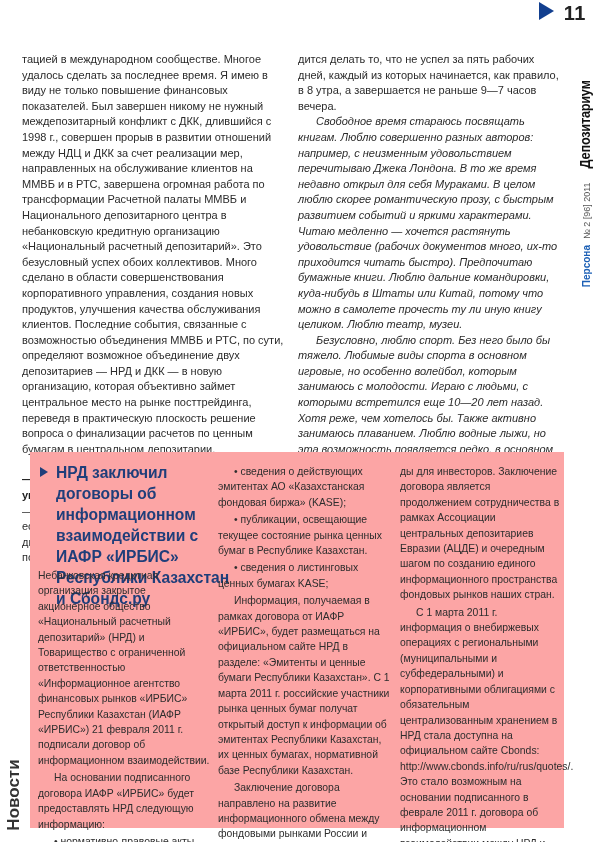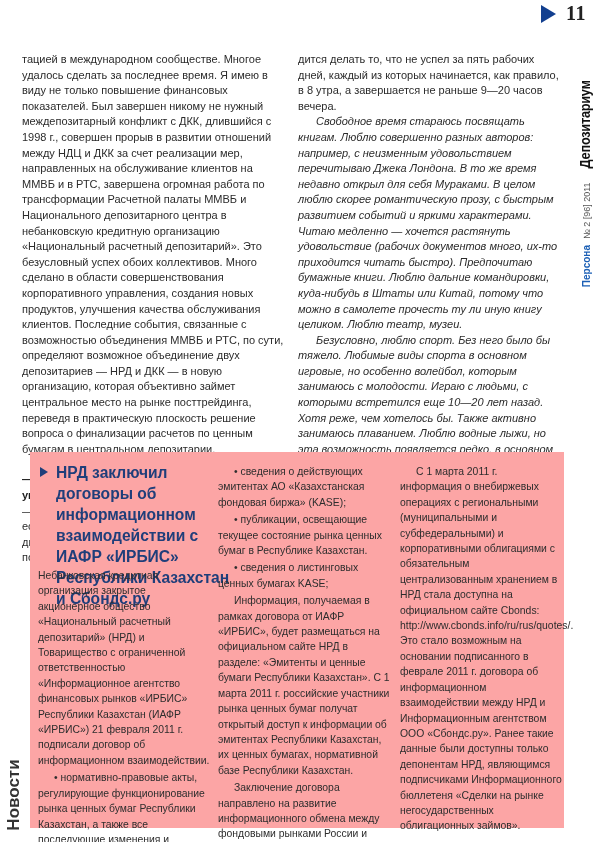--- a/index.html
+++ b/index.html
@@ -3,21 +3,21 @@
 <meta charset="utf-8">
 <style>
   html, body { margin: 0; padding: 0; }
   body {
     width: 600px; height: 842px; position: relative; overflow: hidden;
     background: #ffffff; color: #2a2a2a;
     font-family: "Liberation Sans", sans-serif;
   }
   .pagenum {
     position: absolute; top: 2px; right: 14px;
-    display: flex; align-items: center; gap: 10px; font-family: Liberation Serif, serif;
+    display: flex; align-items: flex-start; gap: 10px;
   }
   .pagenum .tri {
     width: 0; height: 0;
     border-top: 9px solid transparent; border-bottom: 9px solid transparent;
     border-left: 15px solid #123f8f;
   }
   .pagenum .num { font-size: 20px; font-weight: bold; color: #222; letter-spacing: 0.5px; }
 
   .side {
     position: absolute; right: 3px; top: 60px; width: 26px; height: 240px;
@@ -90,47 +90,49 @@
   </div>
 </div>
 
 <div class="col" id="col1">
   <p>тацией в международном сообществе. Многое удалось сделать за последнее время. Я имею в виду не только повышение финансовых показателей. Был завершен никому не нужный междепозитарный конфликт с ДКК, длившийся с 1998 г., совершен прорыв в развитии отношений между НДЦ и ДКК за счет реализации мер, направленных на обслуживание клиентов на ММВБ и в РТС, завершена огромная работа по трансформации Расчетной палаты ММВБ и Национального депозитарного центра в небанковскую кредитную организацию «Национальный расчетный депозитарий». Это безусловный успех обоих коллективов. Много сделано в области совершенствования корпоративного управления, создания новых продуктов, улучшения качества обслуживания клиентов. Последние события, связанные с возможностью объединения ММВБ и РТС, по сути, определяют возможное объединение двух депозитариев — НРД и ДКК — в новую организацию, которая объективно займет центральное место на рынке посттрейдинга, переведя в практическую плоскость решение вопроса о финализации расчетов по ценным бумагам в центральном депозитарии.</p>
   <p class="question">— Если можно, личный вопрос: чем Вы увлекаетесь в свободное время?</p>
   <p>— Свободного времени у меня мало, и это естественно. Отпуск приходится брать по 7—10 дней, хотя и два раза в год. Выходной один, поскольку в субботу прихо-</p>
 </div>
 
 <div class="col" id="col2">
-  <p>дится делать то, что не успел за пять рабочих дней, каждый из которых начинается, как правило, в 8 утра, а завершается не раньше 9—20 часов вечера.</p>
+  <p>дится делать то, что не успел за пять рабочих дней, каждый из которых начинается, как правило, в 8 утра, а завершается не раньше 9—7 часов вечера.</p>
   <p class="ind">Свободное время стараюсь посвящать книгам. Люблю совершенно разных авторов: например, с неизменным удовольствием перечитываю Джека Лондона. В то же время недавно открыл для себя Мураками. В целом люблю скорее романтическую прозу, с быстрым развитием событий и яркими характерами. Читаю медленно — хочется растянуть удовольствие (рабочих документов много, их-то приходится читать быстро). Предпочитаю бумажные книги. Люблю дальние командировки, куда-нибудь в Штаты или Китай, потому что можно в самолете прочесть ту ли иную книгу целиком. Люблю театр, музеи.</p>
   <p class="ind">Безусловно, люблю спорт. Без него было бы тяжело. Любимые виды спорта в основном игровые, но особенно волейбол, которым занимаюсь с молодости. Играю с людьми, с которыми встретился еще 10—20 лет назад. Хотя реже, чем хотелось бы. Также активно занимаюсь плаванием. Люблю водные лыжи, но эта возможность появляется редко, в основном во время отпуска.</p>
   <p class="ind">Обожаю путешествовать: мы с женой побывали во многих странах имею.</p>
   <p class="ind">Обожаю свою собаку — бернского зенненхунда Норду.</p>
   <p class="ind"><span>Очень люблю проводить время с семьей, друзьями, в том числе и за хорошим столом.</span><span class="endmark"></span></p>
 </div>
 
 <div class="news">
   <div class="news-title">
     <span class="tri"></span>
     <span>НРД заключил договоры об информационном взаимодействии с ИАФР «ИРБИС» Республики Казахстан и Сбондс.ру</span>
   </div>
 
   <div class="ncol" id="ncol1">
     <p>Небанковская кредитная организация закрытое акционерное общество «Национальный расчетный депозитарий» (НРД) и Товарищество с ограниченной ответственностью «Информационное агентство финансовых рынков «ИРБИС» Республики Казахстан (ИАФР «ИРБИС») 21 февраля 2011 г. подписали договор об информационном взаимодействии.</p>
+    <p class="ind">На основании подписанного договора ИАФР «ИРБИС» будет предоставлять НРД следующую информацию:</p>
     <p class="ind">• нормативно-правовые акты, регулирующие функционирование рынка ценных бумаг Республики Казахстан, а также все последующие изменения и дополнения к ним;</p>
   </div>
 
   <div class="ncol" id="ncol2">
     <p class="ind">• сведения о действующих эмитентах АО «Казахстанская фондовая биржа» (KASE);</p>
     <p class="ind">• публикации, освещающие текущее состояние рынка ценных бумаг в Республике Казахстан.</p>
     <p class="ind">• сведения о листинговых ценных бумагах KASE;</p>
     <p class="ind">Информация, получаемая в рамках договора от ИАФР «ИРБИС», будет размещаться на официальном сайте НРД в разделе: «Эмитенты и ценные бумаги Республики Казахстан». С 1 марта 2011 г. российские участники рынка ценных бумаг получат открытый доступ к информации об эмитентах Республики Казахстан, их ценных бумагах, нормативной базе Республики Казахстан.</p>
     <p class="ind">Заключение договора направлено на развитие информационного обмена между фондовыми рынками России и Республики Казахстан, создание необходимых условий для становления целостного, ликвидного, прозрачного и эффективного фондового рынка двух стран, создание комфортной информационной сре-</p>
   </div>
 
   <div class="ncol" id="ncol3">
+    <p>ды для инвесторов. Заключение договора является продолжением сотрудничества в рамках Ассоциации центральных депозитариев Евразии (АЦДЕ) и очередным шагом по созданию единого информационного пространства фондовых рынков наших стран.</p>
     <p class="ind"><span>С 1 марта 2011 г. информация о внебиржевых операциях с региональными (муниципальными и субфедеральными) и корпоративными облигациями с обязательным централизованным хранением в НРД стала доступна на официальном сайте Cbonds: http://www.cbonds.info/ru/rus/quotes/. Это стало возможным на основании подписанного в феврале 2011 г. договора об информационном взаимодействии между НРД и Информационным агентством ООО «Сбондс.ру». Ранее такие данные были доступны только депонентам НРД, являющимся подписчиками Информационного бюллетеня «Сделки на рынке негосударственных облигационных займов».</span></p>
   </div>
 </div>
 
 <div class="news-label">
   <span>Новости</span>
 </div>
 
 </body></html>

